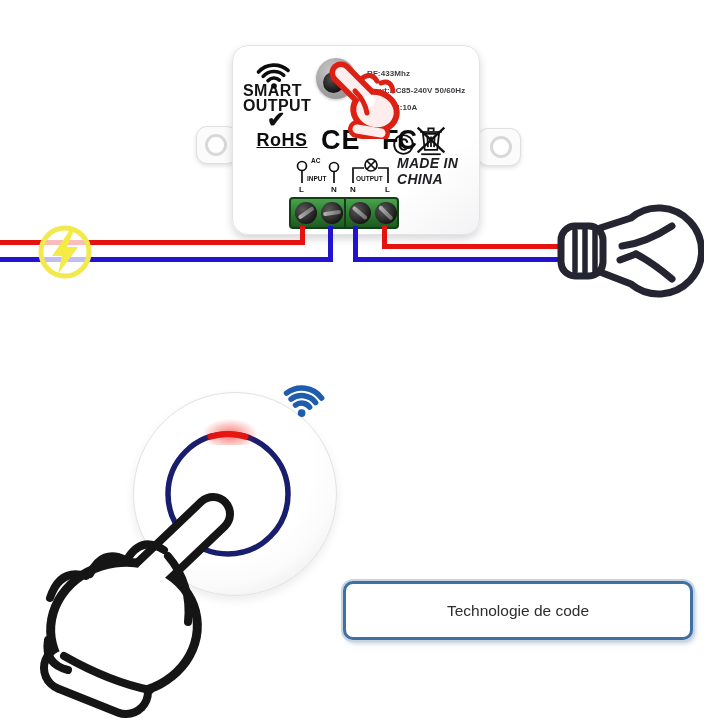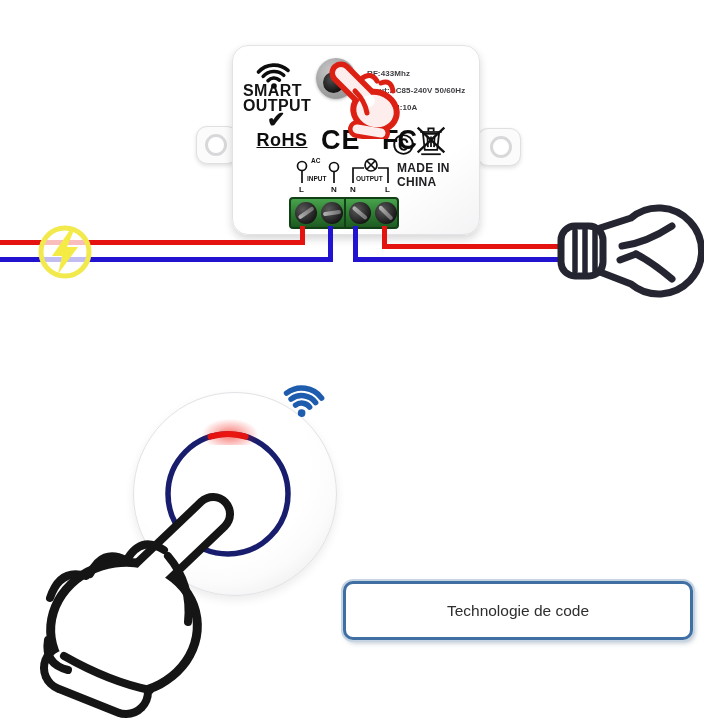--- a/index.html
+++ b/index.html
@@ -41,21 +41,21 @@
     position:absolute;left:134px;top:19px;width:110px;
     font-size:8px;line-height:17px;color:#3d3d42;font-weight:bold;letter-spacing:.1px;
   }
   #rohs-check{position:absolute;left:34px;top:61px;font-size:22px;font-weight:bold;color:#101010;}
   #rohs-label{position:absolute;left:16px;top:84px;width:66px;text-align:center;
     font-size:18px;font-weight:800;color:#0e0e0e;letter-spacing:.5px;text-decoration:underline;}
   .mark{position:absolute;top:79px;font-size:27px;font-weight:800;color:#0c0c0c;letter-spacing:1px;}
   #ce-mark{left:88px;}
   #fcc-mark{left:149px;letter-spacing:-1px;}
   #fcc-c{position:absolute;left:160px;top:85px;font-size:21px;font-weight:bold;color:#0c0c0c;}
-  #made-in{position:absolute;left:164px;top:115px;font-size:12px;font-weight:800;color:#202024;letter-spacing:.3px;}
+  #made-in{position:absolute;left:164px;top:109px;font-size:14px;font-weight:800;color:#202024;letter-spacing:.3px;font-style:italic;}
 
   
   #terminal-block{
     position:absolute;left:56px;top:151px;width:110px;height:32px;
     background:linear-gradient(180deg,#49a24d 0%,#2f8233 45%,#1e5a22 100%);
     border:2px solid #123f16;border-radius:4px;box-sizing:border-box;
   }
   #terminal-divider{position:absolute;left:53px;top:0;width:2px;height:28px;background:#123f16;}
   .screw{
     position:absolute;top:3px;width:22px;height:22px;border-radius:50%;

